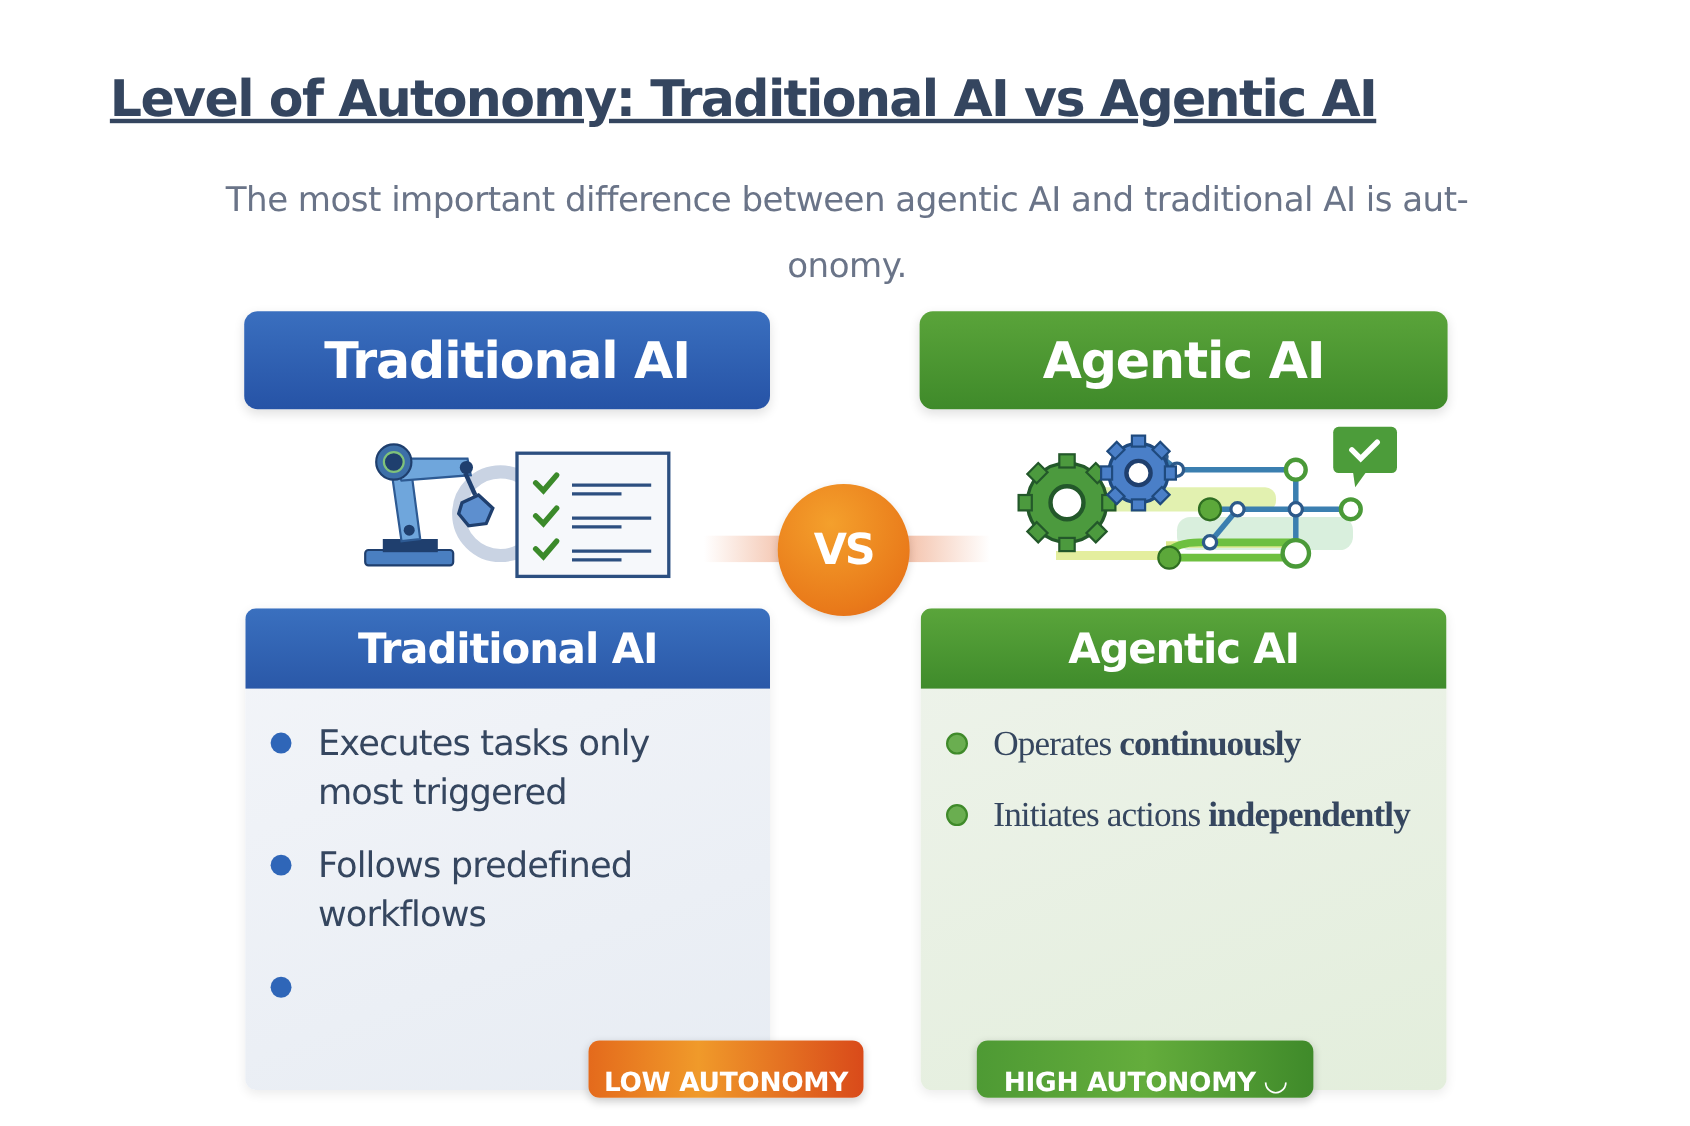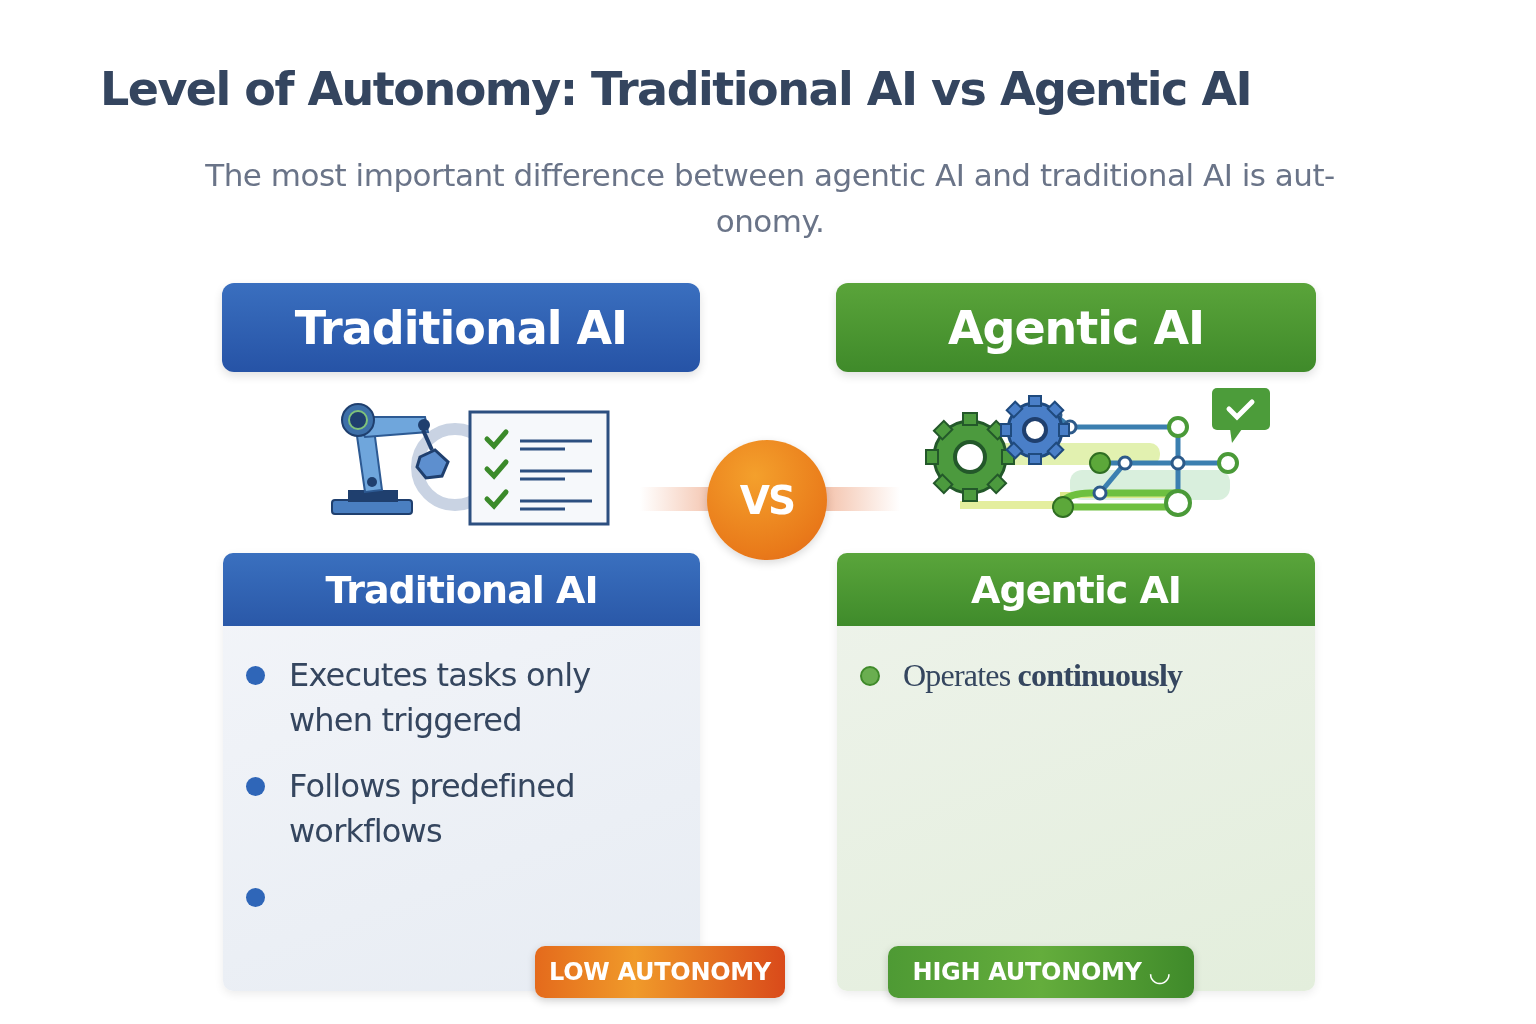--- a/index.html
+++ b/index.html
@@ -5,25 +5,25 @@
   html, body { margin:0; padding:0; }
   body {
     width:1536px; height:1024px; overflow:hidden; position:relative;
     background:#ffffff;
     font-family:"Liberation Sans", "DejaVu Sans", sans-serif;
     color:#34455f;
   }
   .title {
     position:absolute; left:0; top:62px; width:1351px; text-align:center;
     font-family:"DejaVu Sans", sans-serif; font-weight:bold; font-size:46px;
-    letter-spacing:-1.5px; color:#34455f;
+    letter-spacing:-1.5px; color:#34455f;text-decoration:underline;
   }
   .subtitle {
     position:absolute; left:190px; top:152px; width:1160px; text-align:center;
-    font-family:"DejaVu Sans", sans-serif; font-size:31px; line-height:46px;
+    font-family:"DejaVu Sans", sans-serif; font-size:31px; line-height:60px;
     color:#6a7488; letter-spacing:-0.5px;
   }
   .hdr {
     position:absolute; top:283px; height:89px; border-radius:12px;
     display:flex; align-items:center; justify-content:center;
     color:#fff; font-family:"DejaVu Sans", sans-serif; font-weight:bold; font-size:46px;
     letter-spacing:-1px; box-shadow:0 4px 10px rgba(0,0,0,0.12);
   }
   .hdr.trad { left:222px; width:478px; background:linear-gradient(180deg,#3a6fbf 0%,#2653a6 100%); }
   .hdr.agen { left:836px; width:480px; background:linear-gradient(180deg,#5aa43a 0%,#3f8a2a 100%); }
@@ -64,21 +64,21 @@
   }
   .card.trad .bullet { margin-bottom:21px; width:330px; }
   .card.agen .bullet { margin-bottom:20px; width:380px;font-family:Liberation Serif, serif; }
   .dot { position:absolute; left:23px; top:13px; width:19px; height:19px; border-radius:50%; }
   .card.trad .dot { background:#2f66b8; }
   .card.agen .dot { background:#6aae50; border:2px solid #3f8a2a; width:16px; height:16px; }
   .bold { font-weight:bold; }
 
   .badge {
     position:absolute; top:946px; height:52px; border-radius:10px;
-    display:flex; align-items:center; justify-content:center;
+    display:flex; align-items:flex-end; justify-content:center;
     color:#fff; font-family:"DejaVu Sans", sans-serif; font-weight:bold; font-size:24px; letter-spacing:-0.3px;
     box-shadow:0 3px 8px rgba(0,0,0,0.18);
   }
   .badge.low { left:535px; width:250px; background:linear-gradient(90deg,#e46a1c 0%,#f09a2a 40%,#d94a1a 100%); }
   .badge.high { left:860px; width:306px; background:linear-gradient(90deg,#4e9a34 0%,#64ad3c 50%,#3f8a2a 100%);margin-left:28px; }
   .badge .smile { margin-left:8px; font-size:26px; }
 </style>
 </head>
 <body>
 
@@ -189,39 +189,43 @@
   <div class="vs-line l"></div>
   <div class="vs-line r"></div>
   <div class="vs">VS</div>
 </div>
 
 <div class="card trad">
   <div class="card-head">Traditional AI</div>
   <ul class="bullets">
     <li class="bullet">
       <span class="dot"></span>
-      <span>Executes tasks only when triggered</span>
+      <span>Executes tasks only most triggered</span>
     </li>
     <li class="bullet">
       <span class="dot"></span>
       <span>Follows predefined workflows</span>
     </li>
     <li class="bullet">
       <span class="dot"></span>
     </li>
   </ul>
 </div>
 
 <div class="card agen">
   <div class="card-head">Agentic AI</div>
   <ul class="bullets">
     <li class="bullet">
       <span class="dot"></span>
       <span>Operates </span><span class="bold">continuously</span>
     </li>
+    <li class="bullet">
+      <span class="dot"></span>
+      <span>Initiates actions </span><span class="bold">independently</span>
+    </li>
   </ul>
 </div>
 
 <div class="badge low">
   <span>LOW AUTONOMY</span>
 </div>
 <div class="badge high">
   <span>HIGH AUTONOMY</span>
   <span class="smile">◡</span>
 </div>

